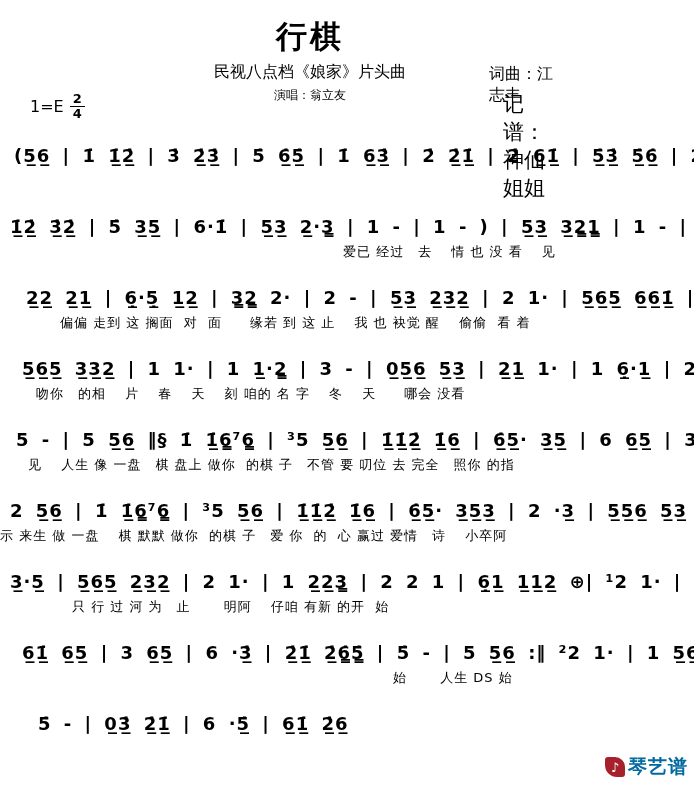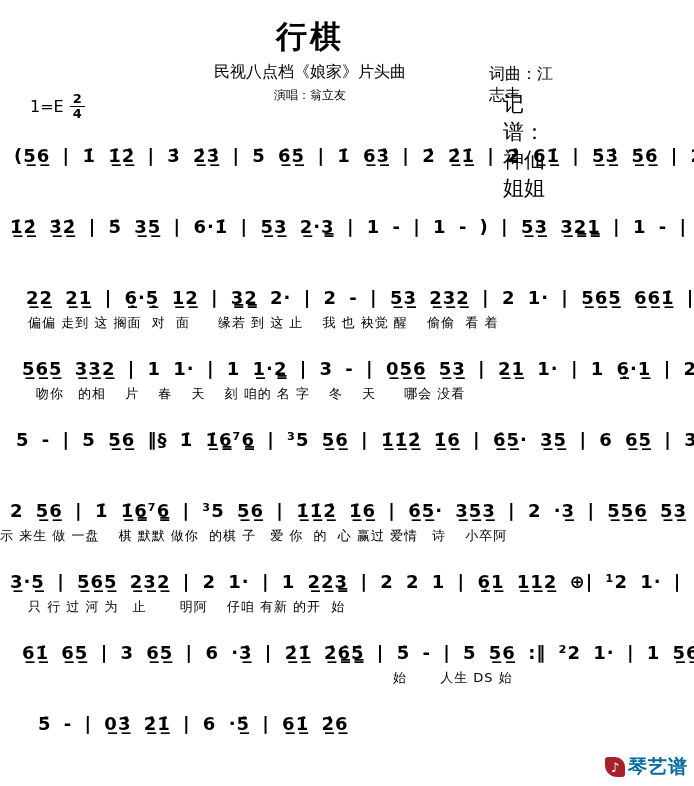--- a/index.html
+++ b/index.html
@@ -65,39 +65,41 @@
     </span>
   </div>
 </div>
 
 <div class="score" id="score">
     <div class="line">
       <div class="music" style="padding-left: 14px;">(5̲6̲ | 1̇ 1̲̇2̲̇ | 3̇ 2̲̇3̲̇ | 5̇ 6̲̇5̲̇ | 1̇ 6̲3̲̇ | 2̇ 2̲̇1̲̇ | 2̇ 6̲1̲̇ | 5̲̇3̲̇ 5̲̇6̲̇ | 2̇ 5̲6̲ ‖: 1̇ 2̲̇1̳̇5̳ | 5 5̲6̲ |</div>
     </div>
     <div class="line">
       <div class="music" style="padding-left: 10px;">1̲̇2̲̇ 3̲̇2̲̇ | 5̇ 3̲5̲ | 6·1̇ | 5̲3̲ 2̲·3̳ | 1 - | 1 - ) | 5̲3̲ 3̲2̳1̳ | 1 - | 5̲6̲5̲ 2̳3̳2̳1̳ | 1 - |</div>
+      <div class="lyrics" style="padding-left: 343px;">爱已 经过　去　 情 也 没 看　 见</div>
     </div>
     <div class="line">
       <div class="music" style="padding-left: 26px;">2̲2̲ 2̲1̲ | 6̲̣·5̲̣ 1̲2̲ | 3̳2̳ 2· | 2 - | 5̲3̲ 2̲3̲2̲ | 2 1· | 5̲6̲5̲ 6̲6̲1̲̇ | 1̇ 6· | 1̲1̲2̲ 1̲6̲̣6̲̣ |</div>
-      <div class="lyrics" style="padding-left: 28px;">偏偏 走到 这 搁面  对  面　　缘若 到 这 止　 我 也 袂觉 醒　 偷偷  看 着</div>
+      <div class="lyrics" style="padding-left: 28px; margin-left: 32px;">偏偏 走到 这 搁面  对  面　　缘若 到 这 止　 我 也 袂觉 醒　 偷偷  看 着</div>
     </div>
     <div class="line">
       <div class="music" style="padding-left: 22px;">5̲6̲5̲ 3̲3̲2̲ | 1 1· | 1 1̲·2̳ | 3 - | 0̲5̲6̲ 5̲3̲ | 2̲1̲ 1· | 1 6̲̣·1̲ | 2 - | 0̲2̲1̲ 5̲6̲5̲ |</div>
       <div class="lyrics" style="padding-left: 36px;">吻你　的相　 片　 春　 天　 刻 咱的 名 字　 冬　 天　　哪会 没看</div>
     </div>
     <div class="line">
       <div class="music" style="padding-left: 16px;">5 - | 5 5̲6̲ ‖§ 1̇ 1̲̇6̳⁷6̳ | ³5 5̲6̲ | 1̲̇1̲̇2̲̇ 1̲̇6̲ | 6̲̇5̲· 3̲5̲ | 6 6̲5̲ | 3 5̲5̲6̲ | 5̲3̲ 2̲2̲3̲ |</div>
+      <div class="lyrics" style="padding-left: 28px;">见　 人生 像 一盘　棋 盘上 做你  的棋 子　不管 要 叨位 去 完全　照你 的指</div>
     </div>
     <div class="line">
       <div class="music" style="padding-left: 10px;">2 5̲6̲ | 1̇ 1̲̇6̳⁷6̳ | ³5 5̲6̲ | 1̲̇1̲̇2̲̇ 1̲̇6̲ | 6̲̇5̲· 3̲5̲3̲ | 2 ·3̲ | 5̲5̲6̲ 5̲3̲ | 1 2· | 2 3̲3̲2̲ |</div>
       <div class="lyrics" style="">示 来生 做 一盘　 棋 默默 做你  的棋 子　爱 你  的  心 赢过 爱情　诗　 小卒阿</div>
     </div>
     <div class="line">
       <div class="music" style="padding-left: 10px;">3̲·5̲ | 5̲6̲5̲ 2̲3̲2̲ | 2 1· | 1 2̲2̲3̳ | 2 2 1 | 6̲̣1̲ 1̲1̲2̲ ⊕| ¹2 1· | 1 (3̲2̲ | 3̲·2̳ | 5̲·3̳5̳ |</div>
-      <div class="lyrics" style="padding-left: 28px;">只 行 过 河 为　止　　 明阿　 仔咱 有新 的开  始</div>
+      <div class="lyrics" style="padding-left: 28px; margin-left: 44px;">只 行 过 河 为　止　　 明阿　 仔咱 有新 的开  始</div>
     </div>
     <div class="line">
       <div class="music" style="padding-left: 22px;">6̲1̲̇ 6̲5̲ | 3 6̲5̲ | 6 ·3̲̇ | 2̲̇1̲̇ 2̲̇6̳̇5̳̇ | 5̇ - | 5 5̲6̲ :‖ ²2 1· | 1 5̲6̲ ‖⊕ 2 1· | 1̲ (2̇ 1̲̇6̲ |</div>
       <div class="lyrics" style="padding-left: 393px;">始　　 人生 DS 始</div>
     </div>
     <div class="line">
       <div class="music" style="padding-left: 38px;">5̇ - | 0̲3̲̇ 2̲̇1̲̇ | 6 ·5̲̇ | 6̲1̲̇ 2̲̇6̲</div>
     </div>
   </div>
 

